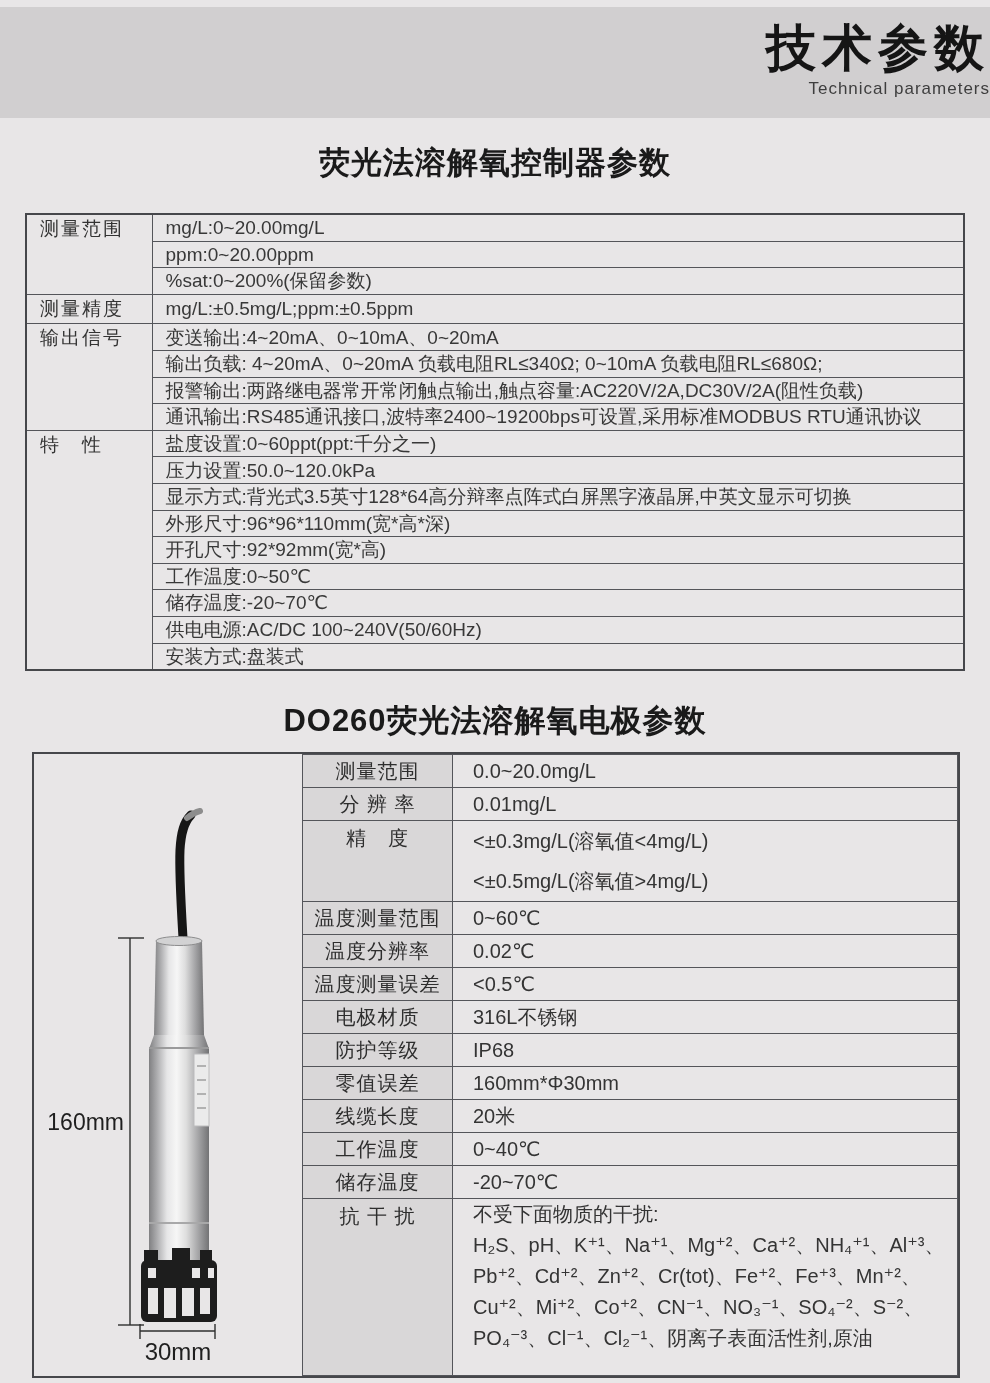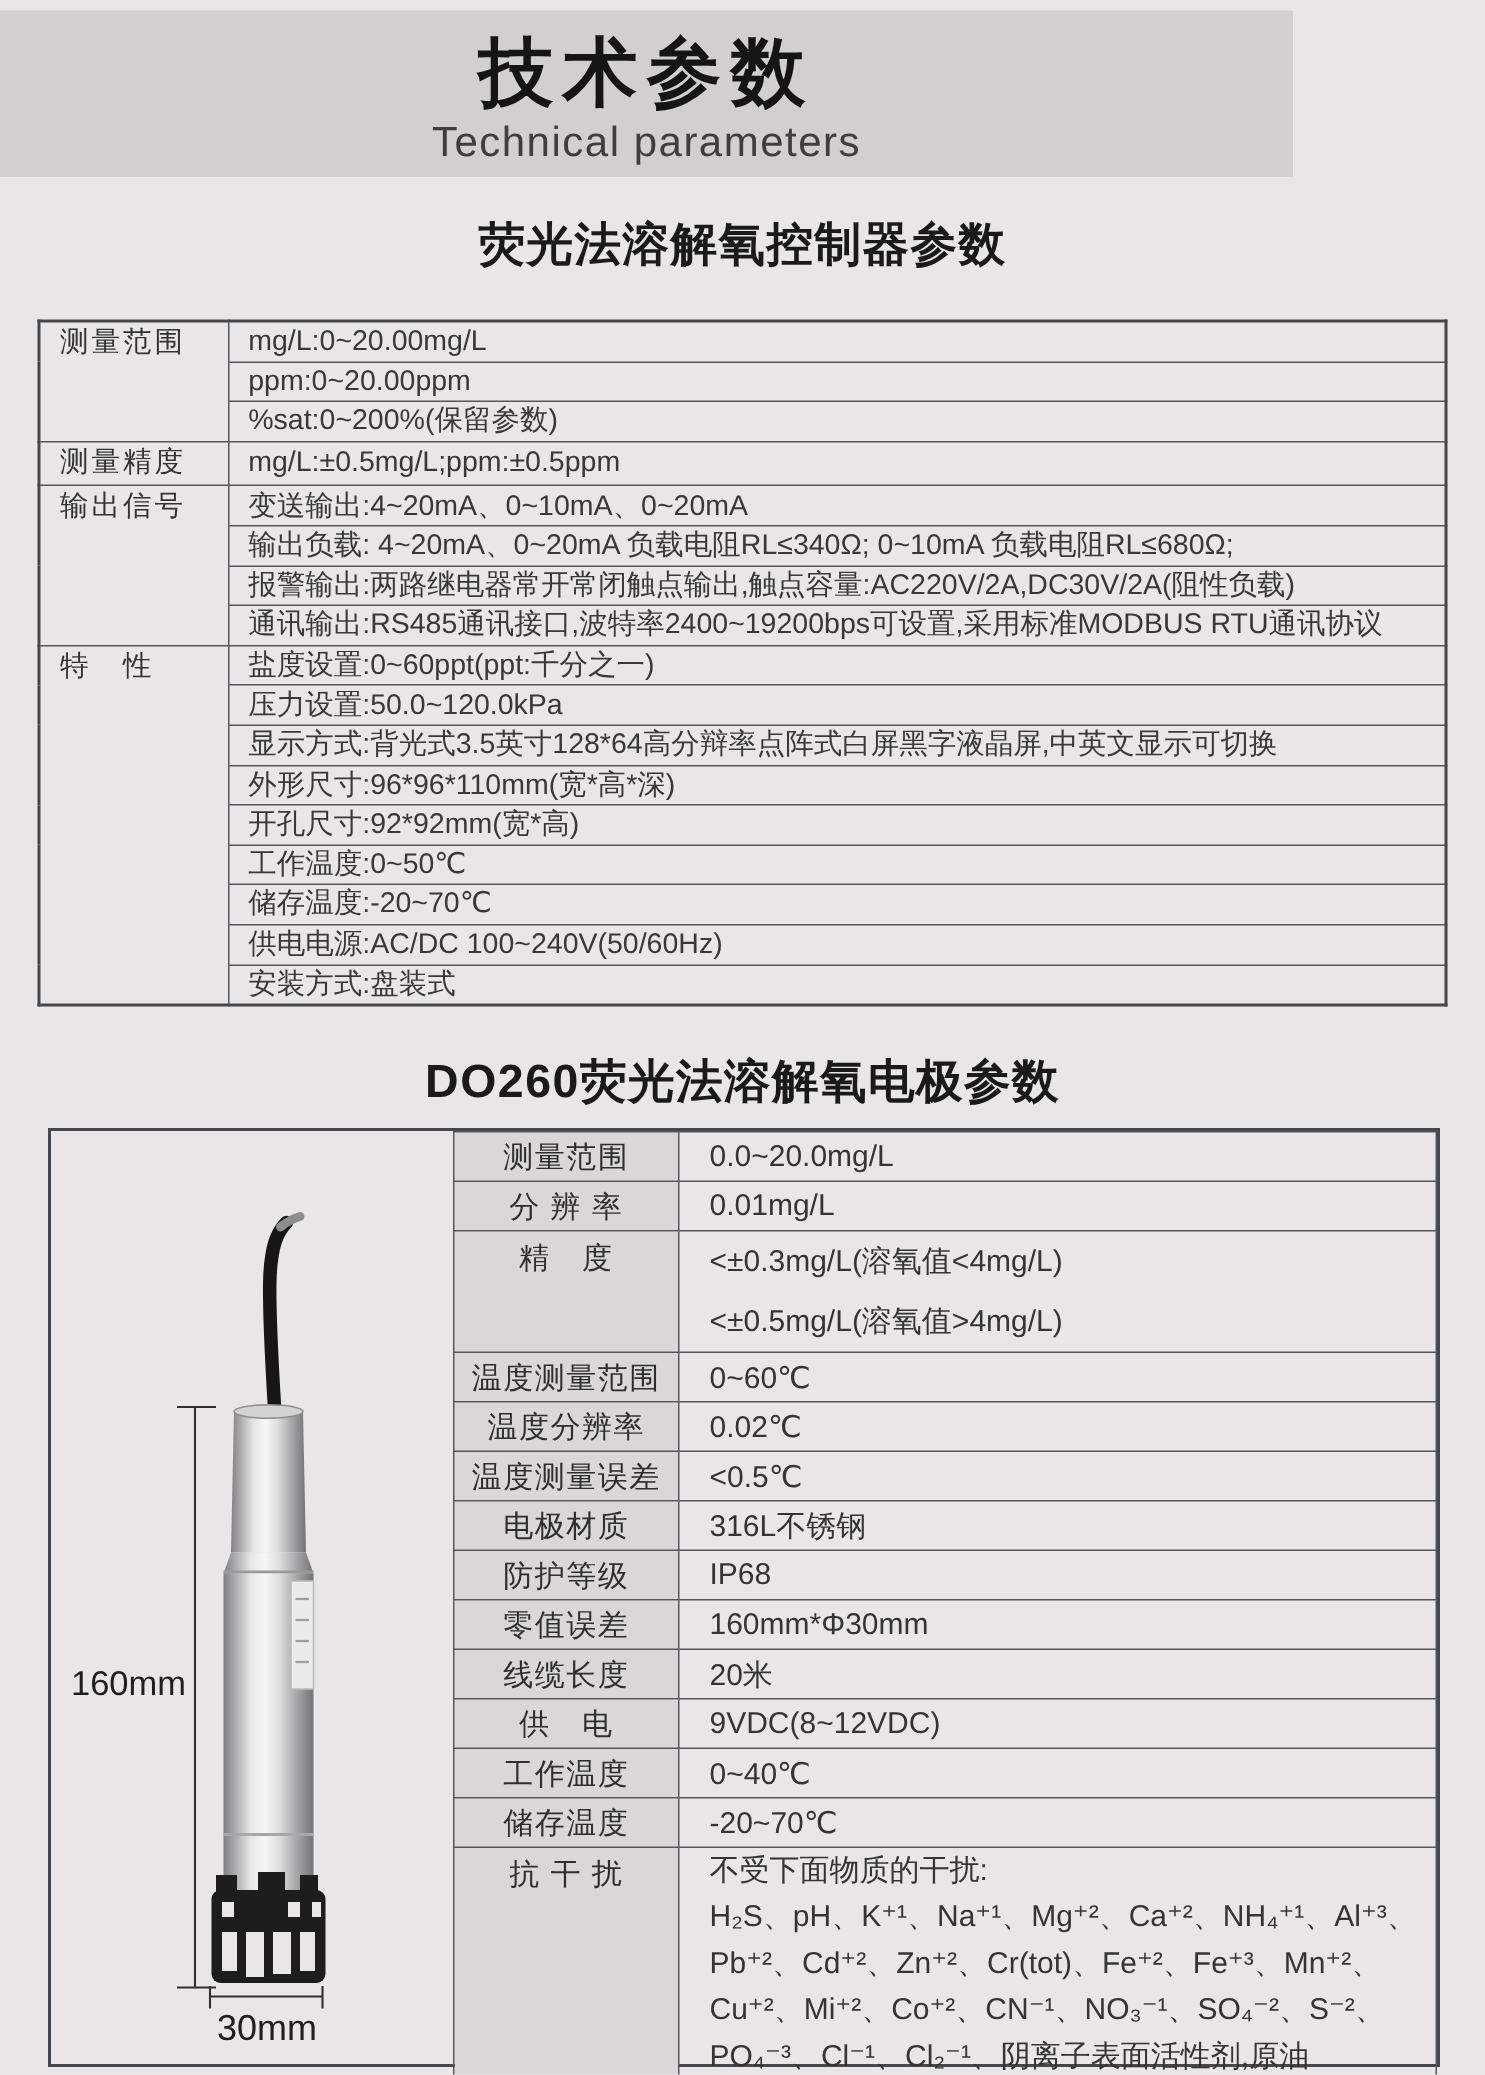--- a/index.html
+++ b/index.html
@@ -1,23 +1,23 @@
 <!DOCTYPE html>
 <html><head>
 <meta charset="utf-8">
 <style>
   html,body{margin:0;padding:0}
   body{
     width:990px;height:1383px;position:relative;overflow:hidden;
     background:#e8e6e7;color:#3a3a3a;
     font-family:"Liberation Sans","DejaVu Sans",sans-serif;
   }
-  .band{position:absolute;left:0;top:7px;width:862px;height:111px;background:#d1cfd0;text-align:center}
+  .band{position:absolute;left:0;top:7px;width:990px;height:111px;background:#d1cfd0;text-align:right}
   .band .t{font-size:50px;font-weight:700;color:#151515;letter-spacing:6px;padding-top:14px;line-height:1.1}
-  .band .s{font-size:28px;color:#3e3e3e;letter-spacing:1px;margin-top:3px}
+  .band .s{font-size:17px;color:#3e3e3e;letter-spacing:1px;margin-top:3px}
   .sec-title{position:absolute;left:0;width:100%;text-align:center;font-size:31px;font-weight:700;color:#1a1a1a;letter-spacing:1px}
   #sec1-title{top:142px}
   #sec2-title{top:700px}
   table{border-collapse:collapse;table-layout:fixed}
   td{border:1px solid #54555a;font-size:19px;overflow:hidden}
   
   .t1{position:absolute;left:25px;top:213px;width:940px;border:2px solid #46474b}
   .t1 td{height:25.6px;line-height:1.12;padding:0 6px 0 13px;color:#383838}
   .t1 td.lbl{vertical-align:top;padding-top:3px;letter-spacing:2px;color:#333}
   
@@ -213,24 +213,20 @@
       </tr>
       <tr class="std">
         <td class="lbl2">零值误差</td>
         <td class="val2">160mm*Φ30mm</td>
       </tr>
       <tr class="std">
         <td class="lbl2">线缆长度</td>
         <td class="val2">20米</td>
       </tr>
       <tr class="std">
-        <td class="lbl2">供　电</td>
-        <td class="val2">9VDC(8~12VDC)</td>
-      </tr>
-      <tr class="std">
         <td class="lbl2">工作温度</td>
         <td class="val2">0~40℃</td>
       </tr>
       <tr class="std">
         <td class="lbl2">储存温度</td>
         <td class="val2">-20~70℃</td>
       </tr>
       <tr>
         <td class="lbl2 vtop">抗 干 扰</td>
         <td class="val2 multi vtop">不受下面物质的干扰:

